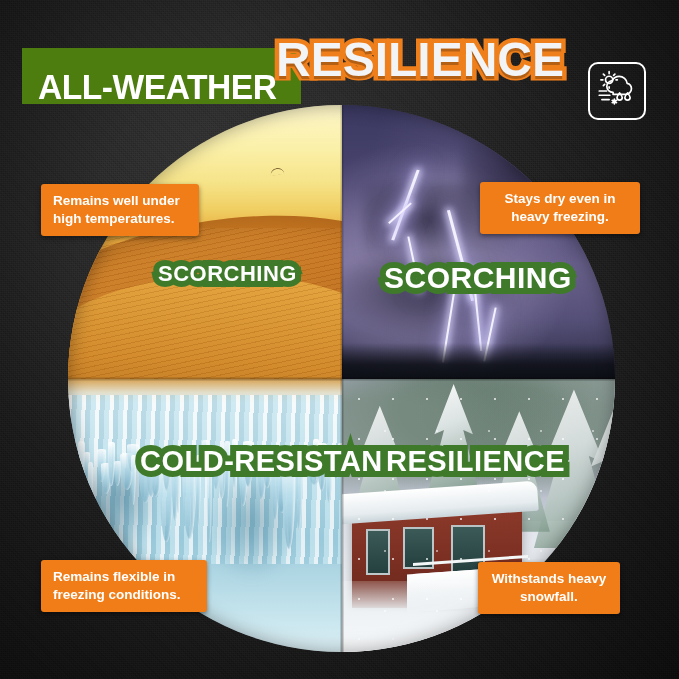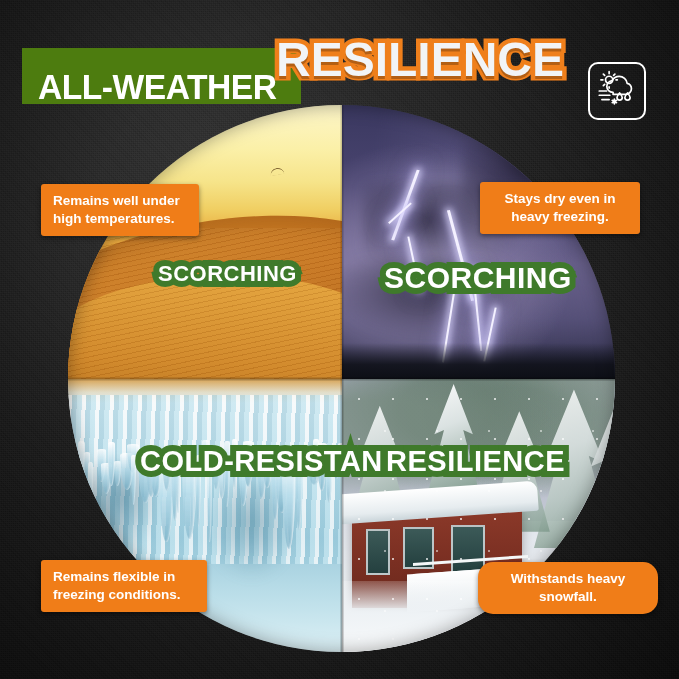--- a/index.html
+++ b/index.html
@@ -309,21 +309,21 @@
     font-size:13.5px;
     font-weight:bold;
     line-height:1.33;
     padding:8px 12px;
     border-radius:3px;
     box-shadow:0 2px 5px rgba(0,0,0,.45);
   }
   .co-tl{ left:41px;  top:184px; width:158px; text-align:left; }
   .co-tr{ left:480px; top:182px; width:160px; text-align:center; }
   .co-bl{ left:41px;  top:560px; width:166px; text-align:left; }
-  .co-br{ left:478px; top:562px; width:180px; text-align:center;border-radius:15px; }
+  .co-br{ left:478px; top:562px; width:142px; text-align:center; }
 </style>
 </head>
 <body>
 
 <div class="bg-root">
   <div class="bg-noise"></div>
   <div class="bg-vig"></div>
 </div>
 
 <div class="header">

